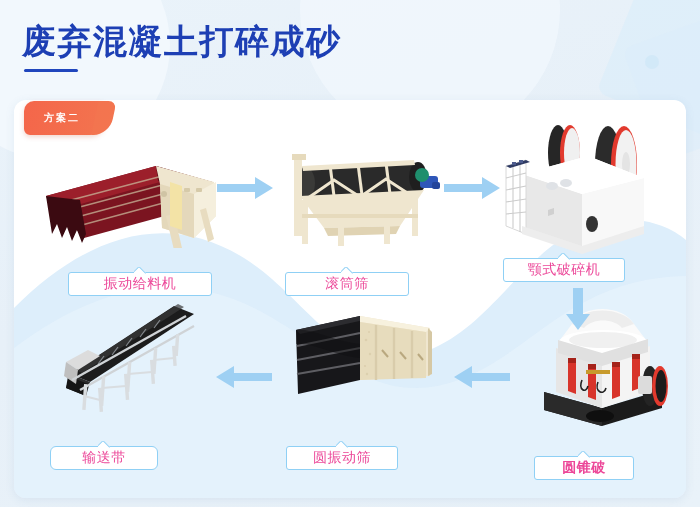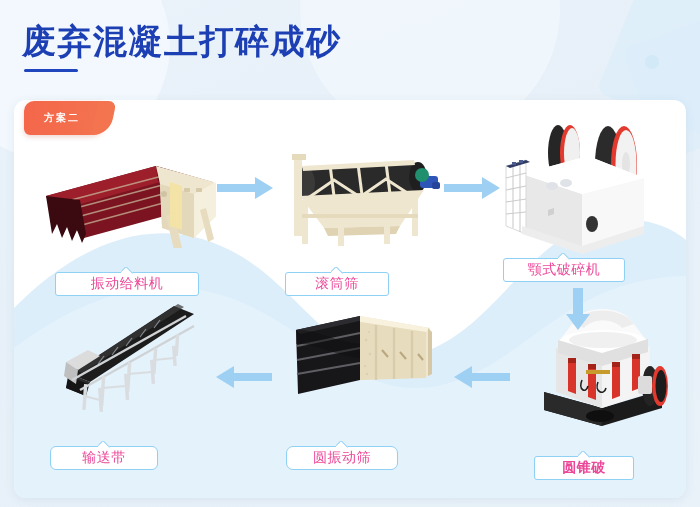--- a/index.html
+++ b/index.html
@@ -360,38 +360,38 @@
       <svg width="56" height="26" viewBox="0 0 56 26">
         <path d="M56,9 L18,9 L18,2 L0,13 L18,24 L18,17 L56,17 Z" fill="#9ed0f3"></path>
       </svg>
     </div>
     <div class="arrow" style="left:202px;top:264px;">
       <svg width="56" height="26" viewBox="0 0 56 26">
         <path d="M56,9 L18,9 L18,2 L0,13 L18,24 L18,17 L56,17 Z" fill="#9ed0f3"></path>
       </svg>
     </div>
 
-    <div class="lbl" style="left:41px;top:172px;width:144px;">
+    <div class="lbl" style="left:54px;top:172px;width:144px;">
       <span class="notch"></span>
       <span>振动给料机</span>
     </div>
-    <div class="lbl" style="left:271px;top:172px;width:104px;">
+    <div class="lbl" style="left:271px;top:172px;width:124px;">
       <span class="notch"></span>
       <span>滚筒筛</span>
     </div>
     <div class="lbl" style="left:489px;top:158px;width:122px;">
       <span class="notch"></span>
       <span>颚式破碎机</span>
     </div>
 
     <div class="lbl" style="left:36px;top:346px;width:108px;border-radius:6px;">
       <span class="notch"></span>
       <span>输送带</span>
     </div>
-    <div class="lbl" style="left:272px;top:346px;width:112px;border-radius:7px;">
+    <div class="lbl" style="left:272px;top:346px;width:112px;">
       <span class="notch"></span>
       <span>圆振动筛</span>
     </div>
     <div class="lbl" style="left:520px;top:356px;width:100px;font-weight:bold;">
       <span class="notch"></span>
       <span>圆锥破</span>
     </div>
 
   </div>
 

